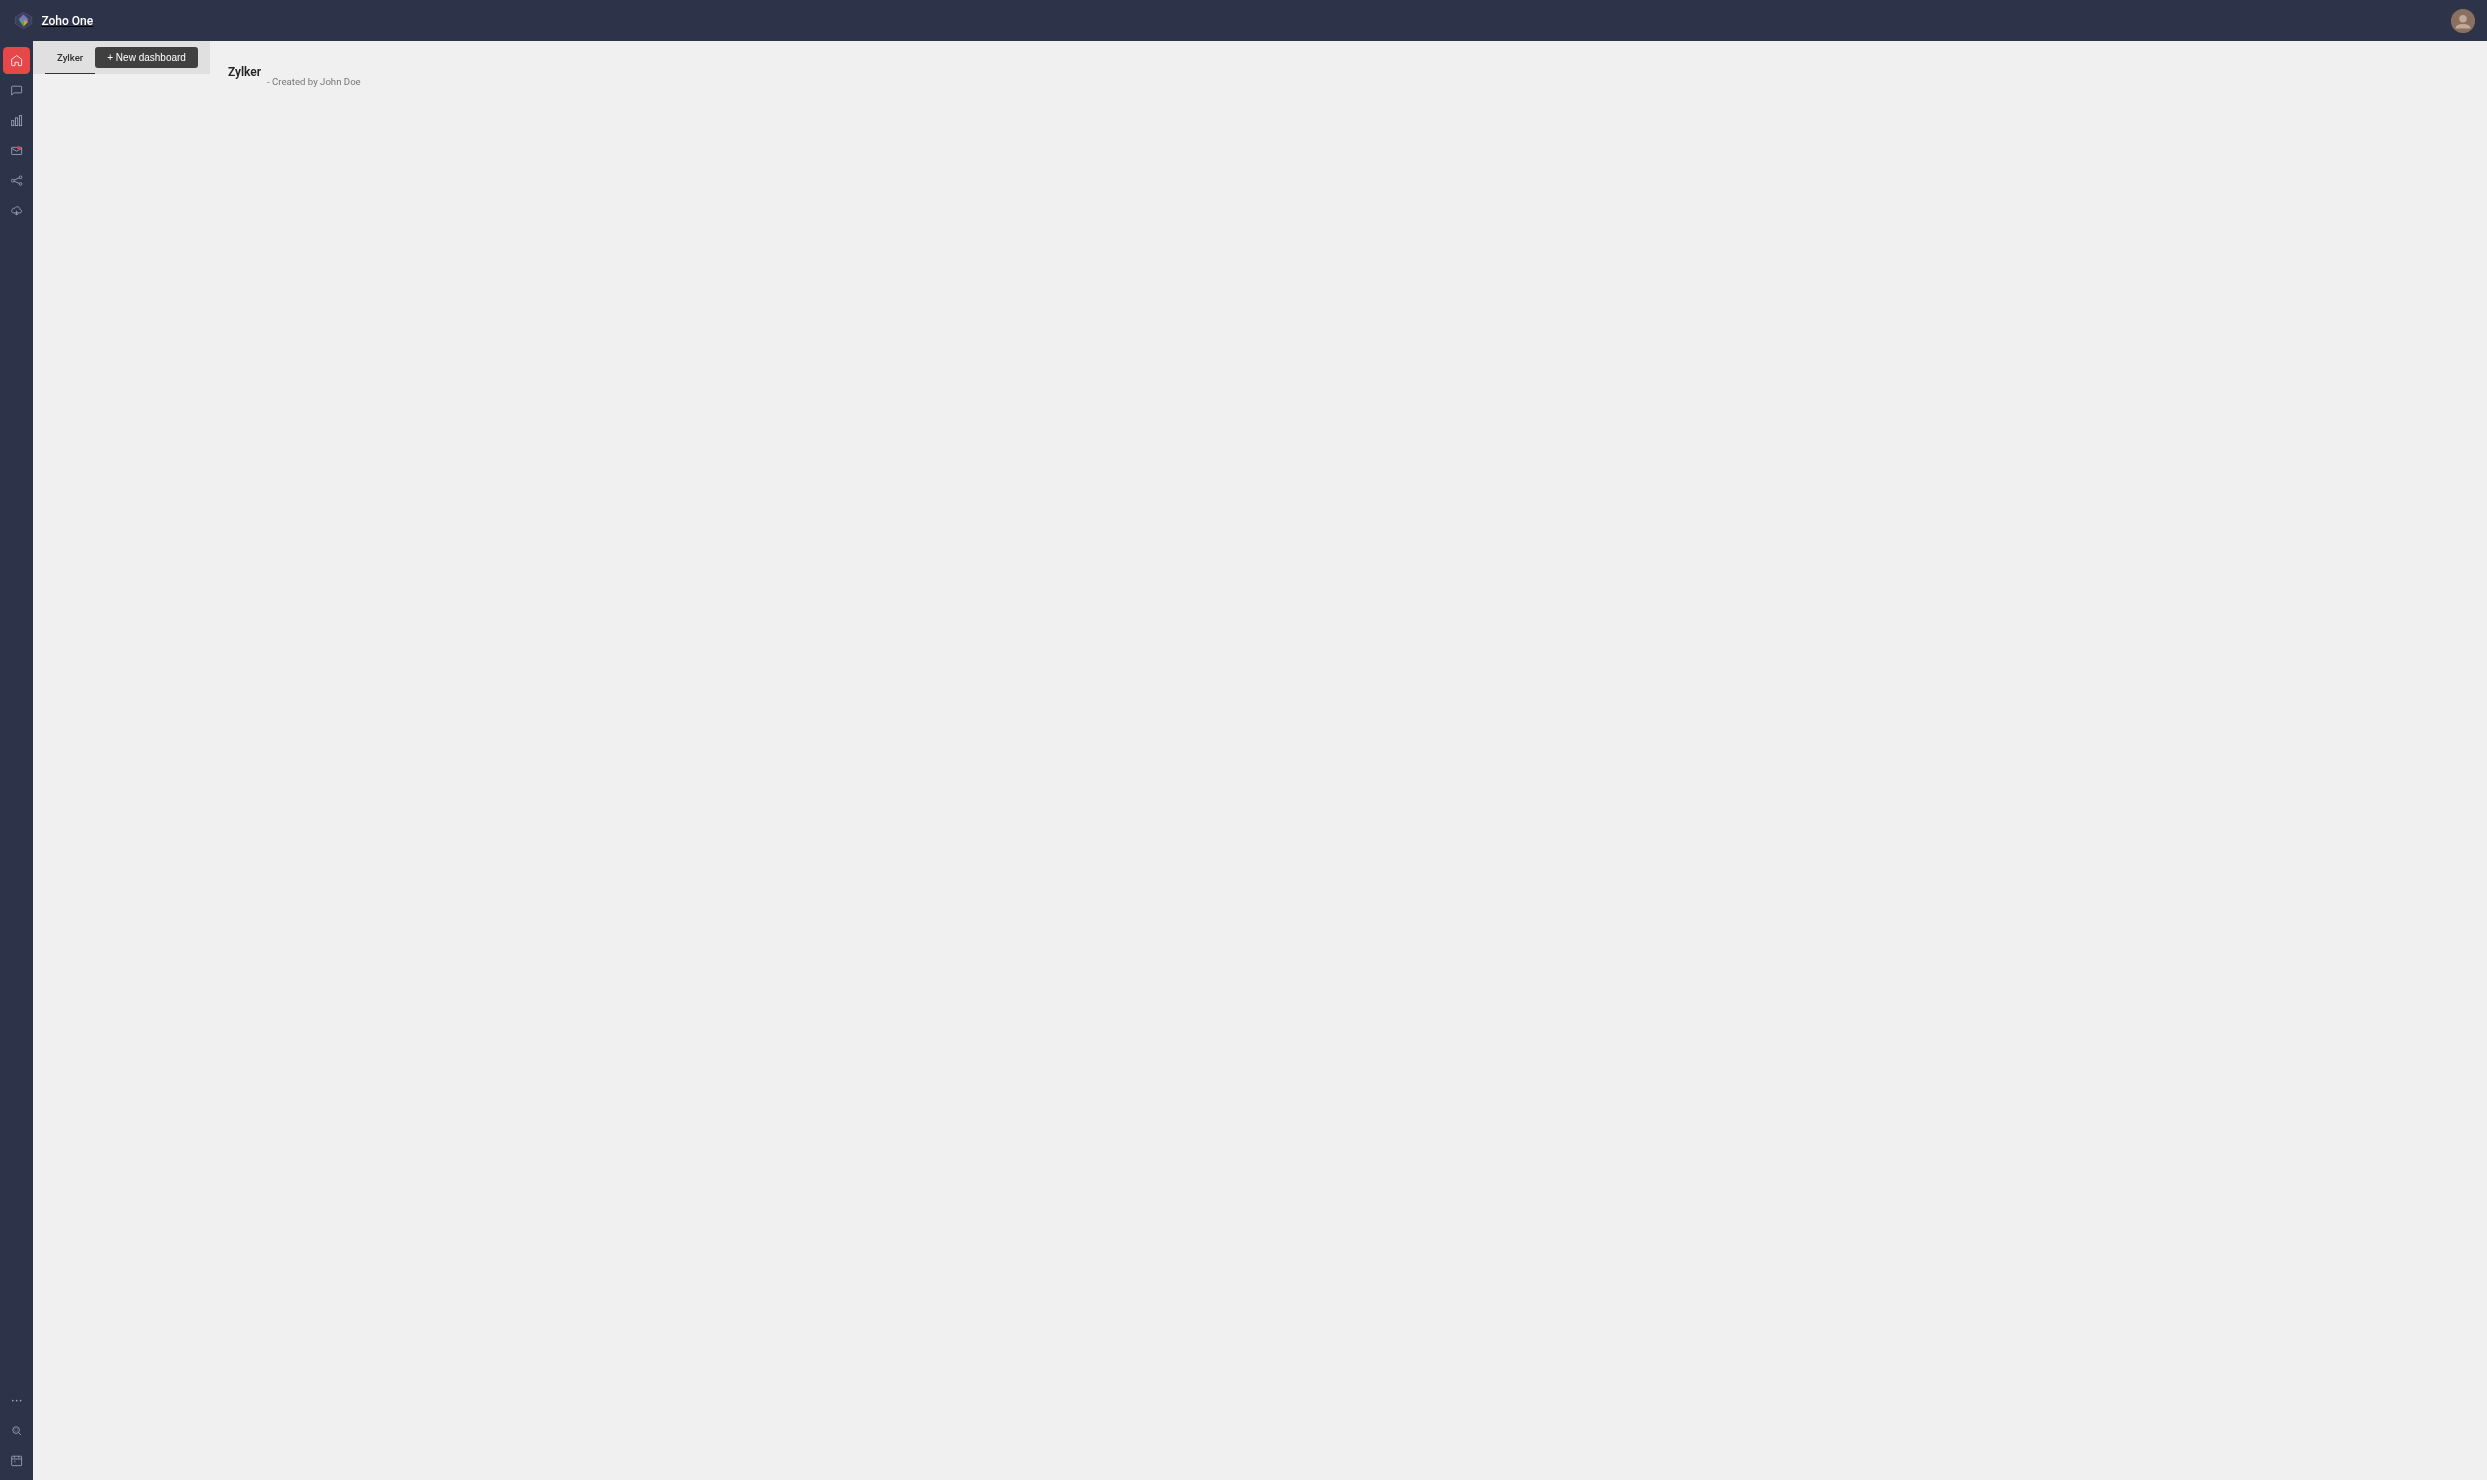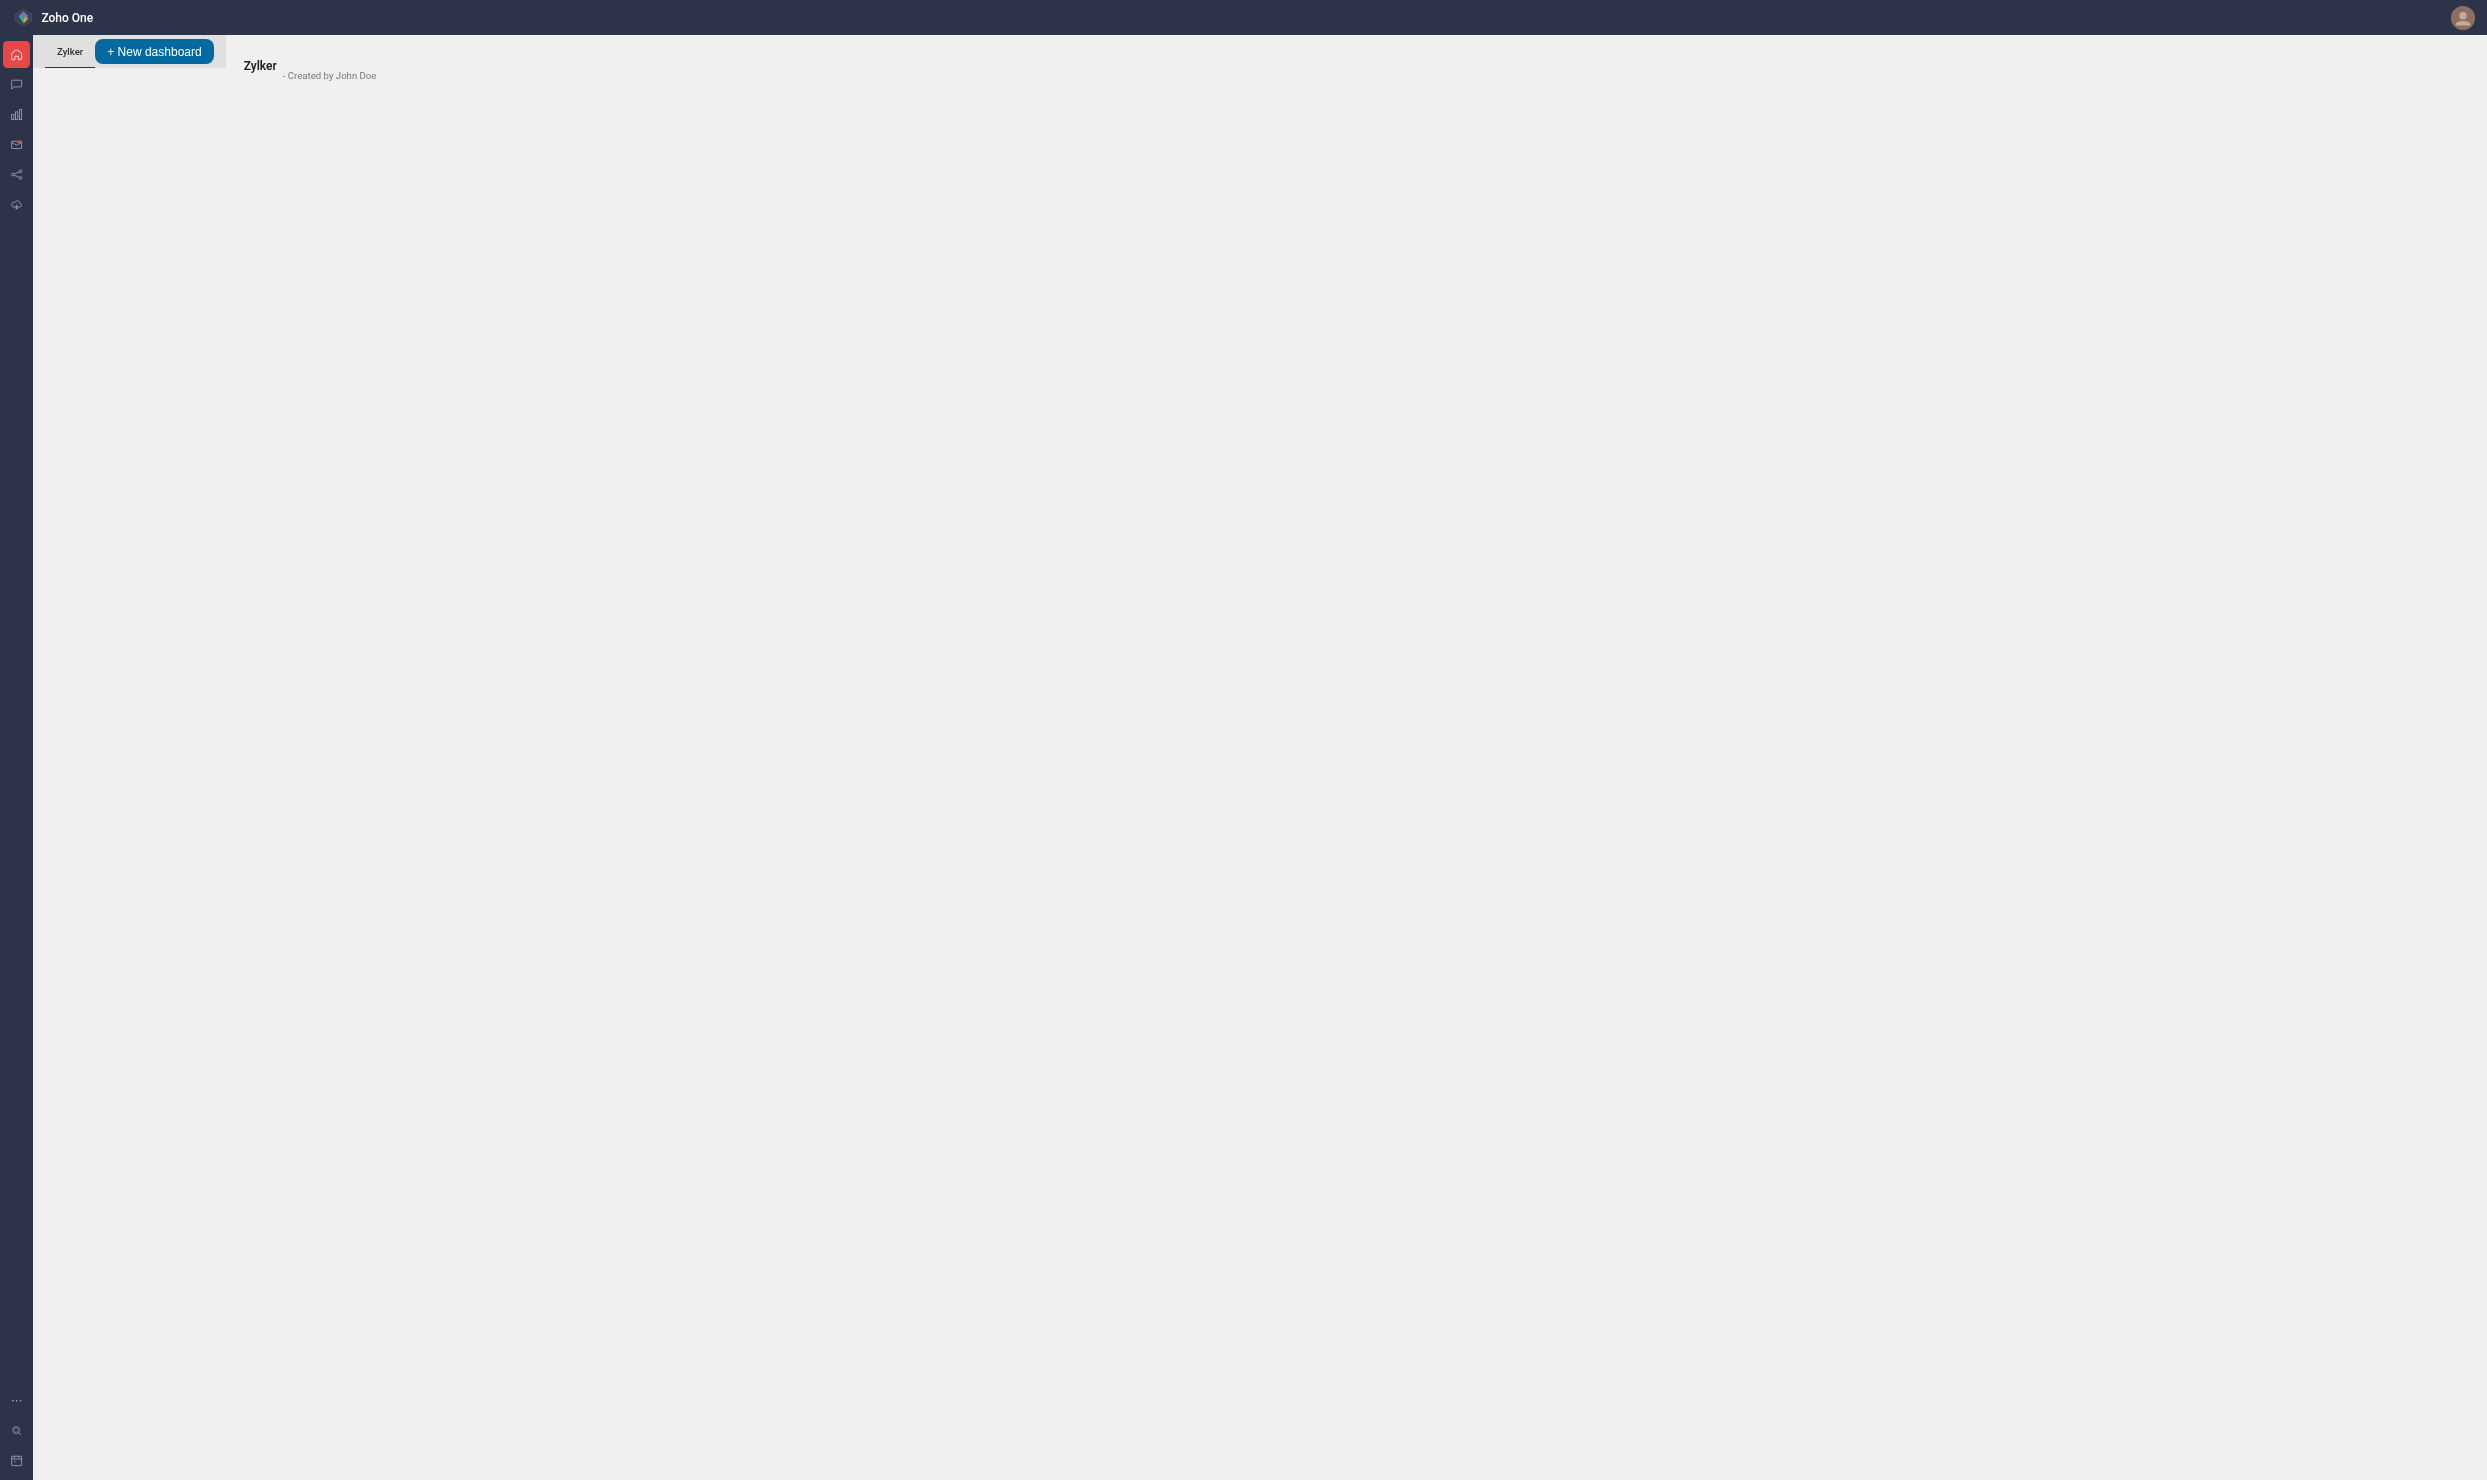--- a/index.html
+++ b/index.html
@@ -12,27 +12,28 @@
       font-family: -apple-system, BlinkMacSystemFont, 'Segoe UI', Roboto, sans-serif;
       display: flex;
       flex-direction: column;
       height: 100vh;
       overflow: hidden;
     }
 
     
     .top-nav {
       background-color: #2d3348;
-      height: 35px;
+      height: 41px;
       display: flex;
       align-items: center;
       justify-content: space-between;
       padding: 0 12px;
       flex-shrink: 0;
       z-index: 100;
+      text-decoration: underline;
     }
 
     .top-nav-left {
       display: flex;
       align-items: center;
       gap: 7.4px;
     }
 
     .app-logo {
       width: 22px;
@@ -154,26 +155,26 @@
       cursor: pointer;
       border-bottom: 1.5px solid transparent;
       white-space: nowrap;
     }
 
     .tab-item.active {
       border-bottom: 1.5px solid #333333;
     }
 
     .new-dashboard-btn {
-      background-color: #0369a1;
+      background-color: #404040;
       color: #ffffff;
       border: none;
       padding: 5.2px 12px;
-      border-radius: 8px;
-      font-size: 12px;
+      border-radius: 3px;
+      font-size: 10px;
       font-weight: 500;
       cursor: pointer;
       white-space: nowrap;
     }
 
     
     .page-content {
       flex: 1;
       padding: 15px 18px;
       overflow-y: auto;

